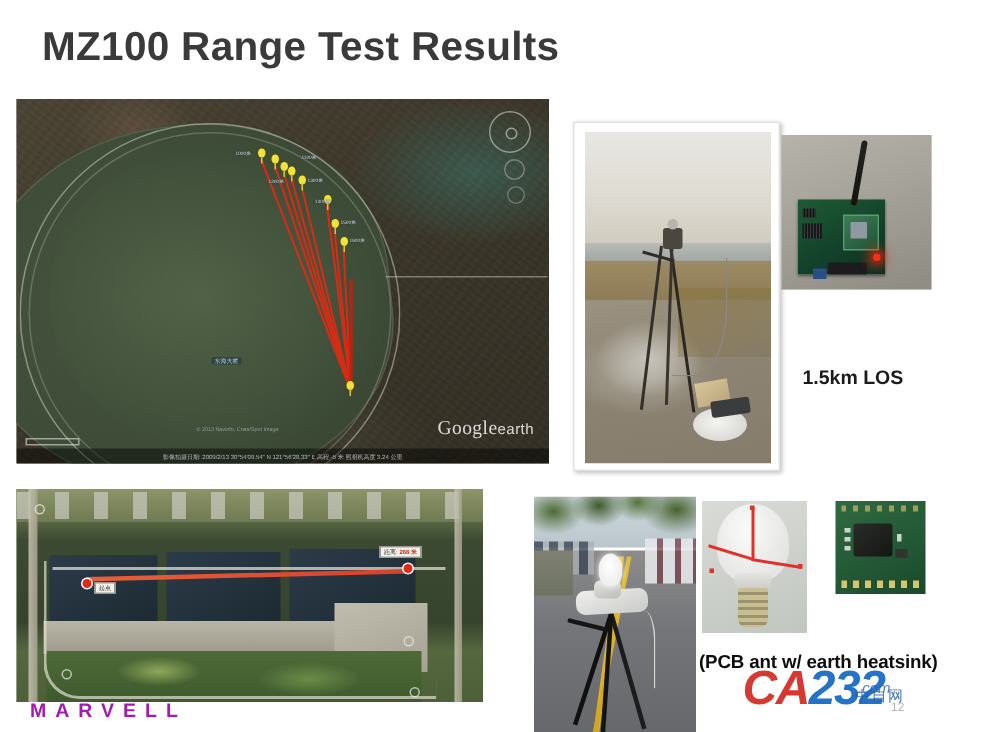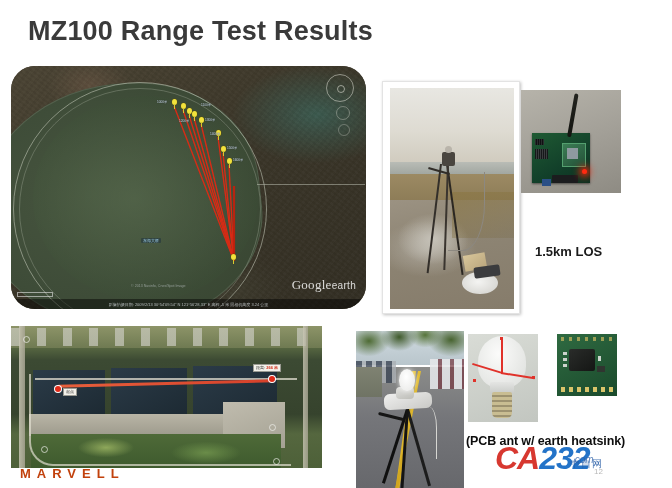--- a/index.html
+++ b/index.html
@@ -17,21 +17,21 @@
   .title{
     position:absolute;left:28px;top:12px;
     font-size:27px;font-weight:bold;color:#3a3a3a;
     letter-spacing:0.2px;white-space:nowrap;
   }
 
   
   .imgblock{position:absolute;overflow:hidden;}
 
   
-  .sat1{left:11px;top:62px;width:355px;height:243px;background:#3a3527;border-radius:24px;}
+  .sat1{left:11px;top:62px;width:355px;height:243px;background:#3a3527;}
   .sat1 .terrain{
     position:absolute;inset:0;
     background:
       radial-gradient(ellipse 120px 70px at 86% 20%, rgba(60,120,110,.55), rgba(0,0,0,0) 70%),
       radial-gradient(ellipse 60px 40px at 22% 8%, rgba(120,95,75,.45), rgba(0,0,0,0) 70%),
       radial-gradient(ellipse 90px 55px at 60% 92%, rgba(70,70,55,.5), rgba(0,0,0,0) 70%),
       linear-gradient(150deg,#4b4434 0%,#3b3629 45%,#332f24 100%);
   }
   .sat1 .noise{
     position:absolute;inset:0;opacity:.30;
@@ -342,21 +342,21 @@
   .caption{
     position:absolute;left:466px;top:428px;width:206px;
     font-size:12.5px;font-weight:bold;color:#0d0d0d;line-height:1.45;
     white-space:nowrap;
   }
   .caption .l2{letter-spacing:-.1px;}
 
   
   .marvell{
     position:absolute;left:20px;top:462px;
-    font-size:13px;font-weight:bold;color:#c2410c;
+    font-size:13px;font-weight:bold;color:#a21caf;
     letter-spacing:6px;white-space:nowrap;
   }
 
   
   .wm{
     position:absolute;left:495px;top:436px;
     font-style:italic;font-weight:bold;white-space:nowrap;
     pointer-events:none;
   }
   .wm .ca{font-size:32px;color:#d4281f;opacity:.92;letter-spacing:-1px;}

